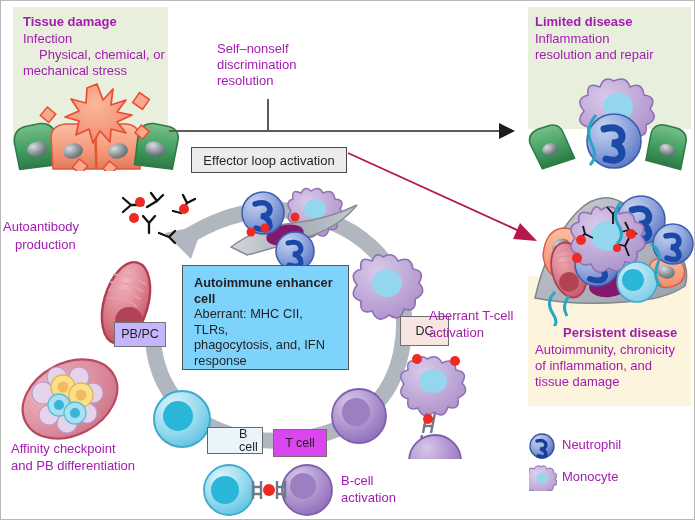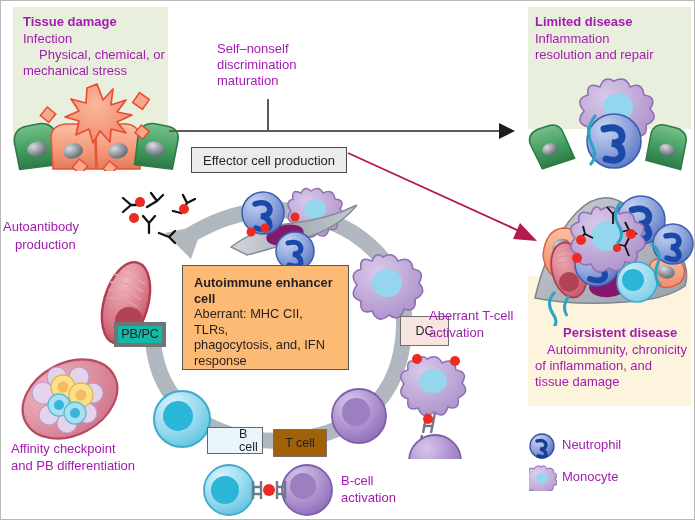--- a/index.html
+++ b/index.html
@@ -22,27 +22,27 @@
   .panel-yellow{background:#fcf4dc;}
 
   
   .chip{
     font-size:12.5px;line-height:1;
     display:flex;align-items:center;justify-content:center;
     box-sizing:border-box;
     border:1px solid #5a5a5a;
   }
   .chip-grey{background:#ececec;border:1.5px solid #4a4a4a;}
-  .chip-yellow{background:#14b8a6;border:4px solid #737373;}
+  .chip-yellow{background:#c4b5fd;border:1px solid #737373;}
   .chip-blue{background:#eaf4fb;border:1.5px solid #5d6a72;}
-  .chip-pink{background:#a16207;border:1.5px solid #7d6a70;}
+  .chip-pink{background:#d946ef;border:1.5px solid #7d6a70;}
   .chip-dc{background:#f7e5e2;border:1.5px solid #6e6e6e;margin-left:32px;}
 
   .box-enhancer{
-    background:#fdba74;border:1.5px solid #555;
+    background:#7dd3fc;border:1.5px solid #555;
     box-sizing:border-box;padding:9px 10px 8px 11px;
     font-size:12.8px;line-height:15.5px;
   }
   .box-enhancer .hdr{font-weight:bold;}
   .vline{background:#5c5c5c;}
 </style>
 </head>
 <body>
 
 <div id="canvas">
@@ -95,29 +95,29 @@
       <rect x="30" y="28" width="11" height="11" transform="rotate(40 35 33)"></rect>
       <rect x="122" y="14" width="12" height="12" transform="rotate(35 128 20)"></rect>
       <rect x="124" y="46" width="10" height="10" transform="rotate(40 129 51)"></rect>
       <rect x="62" y="80" width="11" height="11" transform="rotate(40 67 85)"></rect>
       <rect x="92" y="82" width="10" height="10" transform="rotate(40 97 87)"></rect>
     </g>
   </svg>
 
   <div class="abs txt" style="left:216px;top:40px;">Self–nonself</div>
   <div class="abs txt" style="left:216px;top:56px;">discrimination</div>
-  <div class="abs txt" style="left:216px;top:72px;">maturation</div>
+  <div class="abs txt" style="left:216px;top:72px;">resolution</div>
   <div class="abs vline" style="left:266px;top:98px;width:1.6px;height:32px;"></div>
 
   <svg class="abs" style="left:168px;top:120px;" width="348" height="22" viewBox="0 0 348 22">
     <line x1="0" y1="10" x2="332" y2="10" stroke="#5c5c5c" stroke-width="1.8"></line>
     <path d="M330 2 L346 10 L330 18 Z" fill="#1d1d1d"></path>
   </svg>
 
-  <div class="abs chip chip-grey" style="left:190px;top:146px;width:156px;height:26px;font-size:13px;">Effector cell production</div>
+  <div class="abs chip chip-grey" style="left:190px;top:146px;width:156px;height:26px;font-size:13px;">Effector loop activation</div>
 
   <svg class="abs" style="left:345px;top:150px;" width="200" height="100" viewBox="0 0 200 100">
     <line x1="2" y1="2" x2="182" y2="84" stroke="#b5184c" stroke-width="1.9"></line>
     <path d="M174 72 L191 90 L167 88 Z" fill="#b5184c"></path>
   </svg>
 
   <div class="abs panel-green" style="left:527px;top:6px;width:163px;height:122px;"></div>
   <div class="abs txt bold" style="left:534px;top:13px;">Limited disease</div>
   <div class="abs txt" style="left:534px;top:30px;">Inflammation</div>
   <div class="abs txt" style="left:534px;top:46px;">resolution and repair</div>
@@ -156,21 +156,21 @@
     <ellipse cx="92" cy="34" rx="15" ry="14" fill="#95d6ef"></ellipse>
 
     <circle cx="88" cy="68" r="27" fill="url(#gNeut)" stroke="#3a5fae" stroke-width="1.6"></circle>
     <path d="M78 56 Q94 52 96 62 Q97 70 86 70 Q96 72 96 81 Q94 90 80 86" fill="none" stroke="#1b49a8" stroke-width="7" stroke-linecap="round"></path>
 
     <path d="M70 42 Q58 56 66 72 Q72 84 64 92" fill="none" stroke="#2aa6c4" stroke-width="3"></path>
   </svg>
 
   <div class="abs panel-yellow" style="left:527px;top:275px;width:163px;height:130px;"></div>
   <div class="abs txt bold" style="left:562px;top:324px;">Persistent disease</div>
-  <div class="abs txt" style="left:546px;top:341px;text-align:right;">Autoimmunity, chronicity</div>
+  <div class="abs txt" style="left:534px;top:341px;text-align:right;">Autoimmunity, chronicity</div>
   <div class="abs txt" style="left:534px;top:357px;text-align:right;">of inflammation, and</div>
   <div class="abs txt" style="left:534px;top:373px;">tissue damage</div>
 
   <svg class="abs" style="left:524px;top:185px;" width="172" height="140" viewBox="0 0 172 140">
     <defs>
       <radialGradient id="gMono2" cx="35%" cy="28%" r="80%">
         <stop offset="0%" stop-color="#d9c9ea"></stop>
           <stop offset="100%" stop-color="#ab90c9"></stop>
       </radialGradient>
       <radialGradient id="gNeut2" cx="32%" cy="26%" r="82%">

